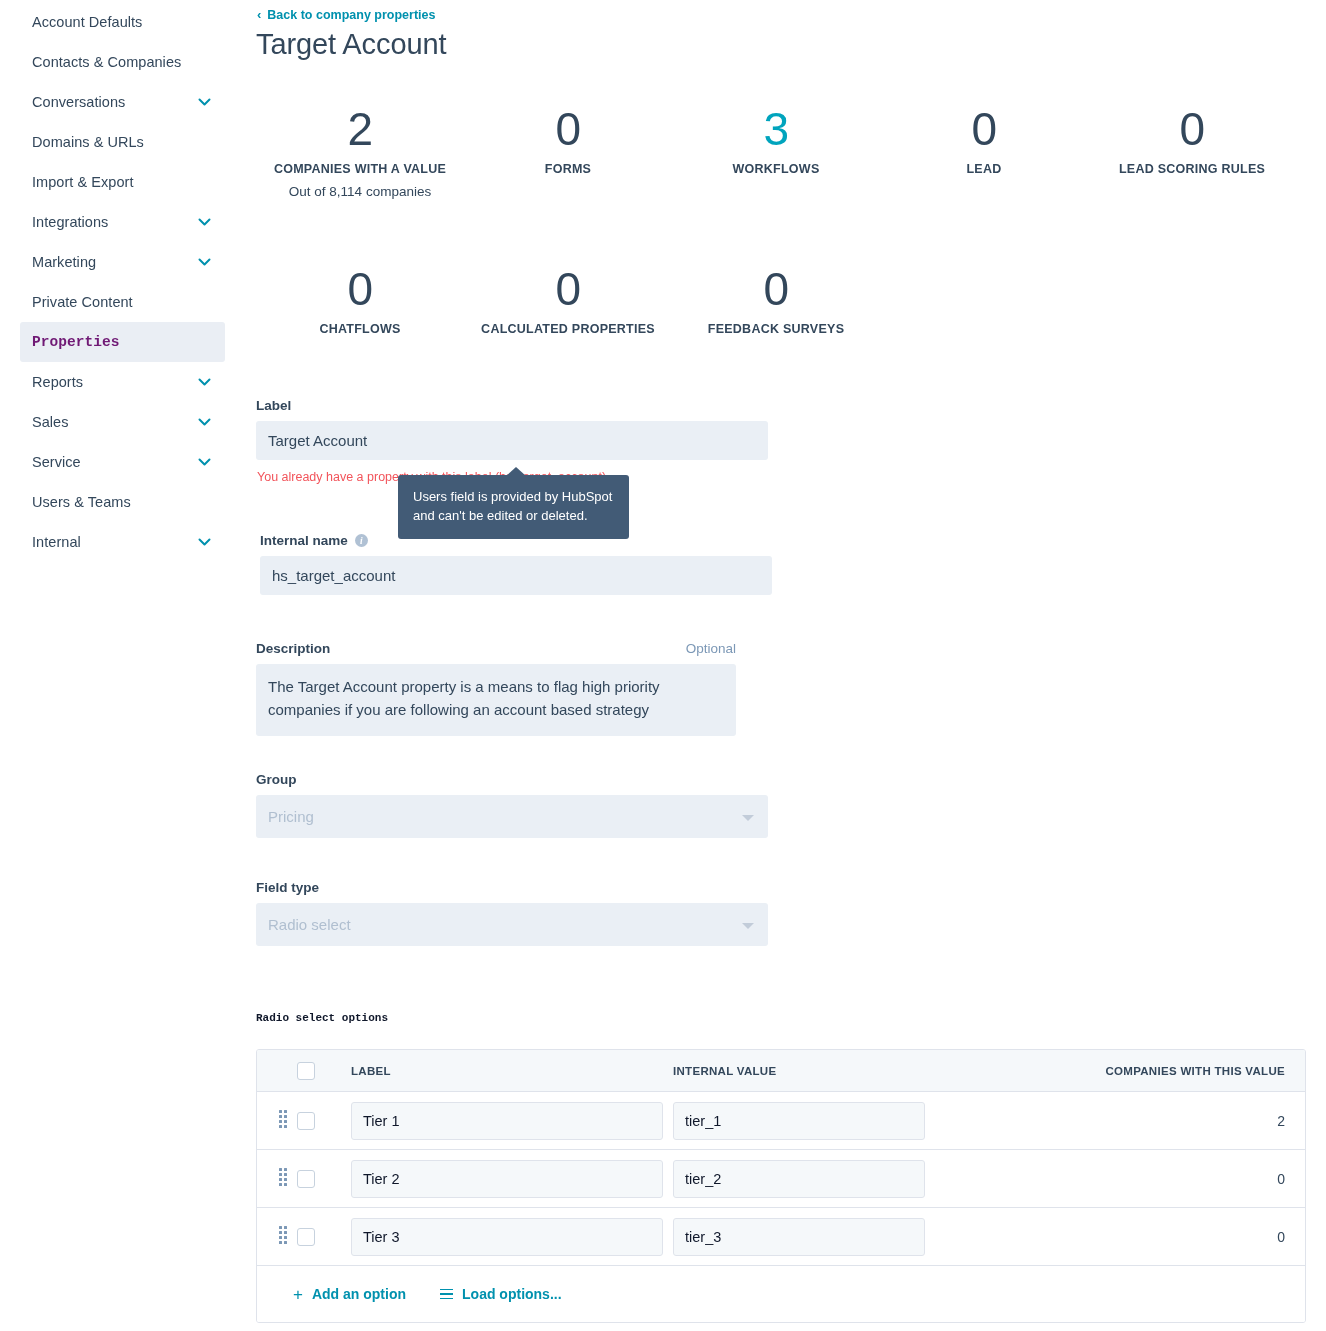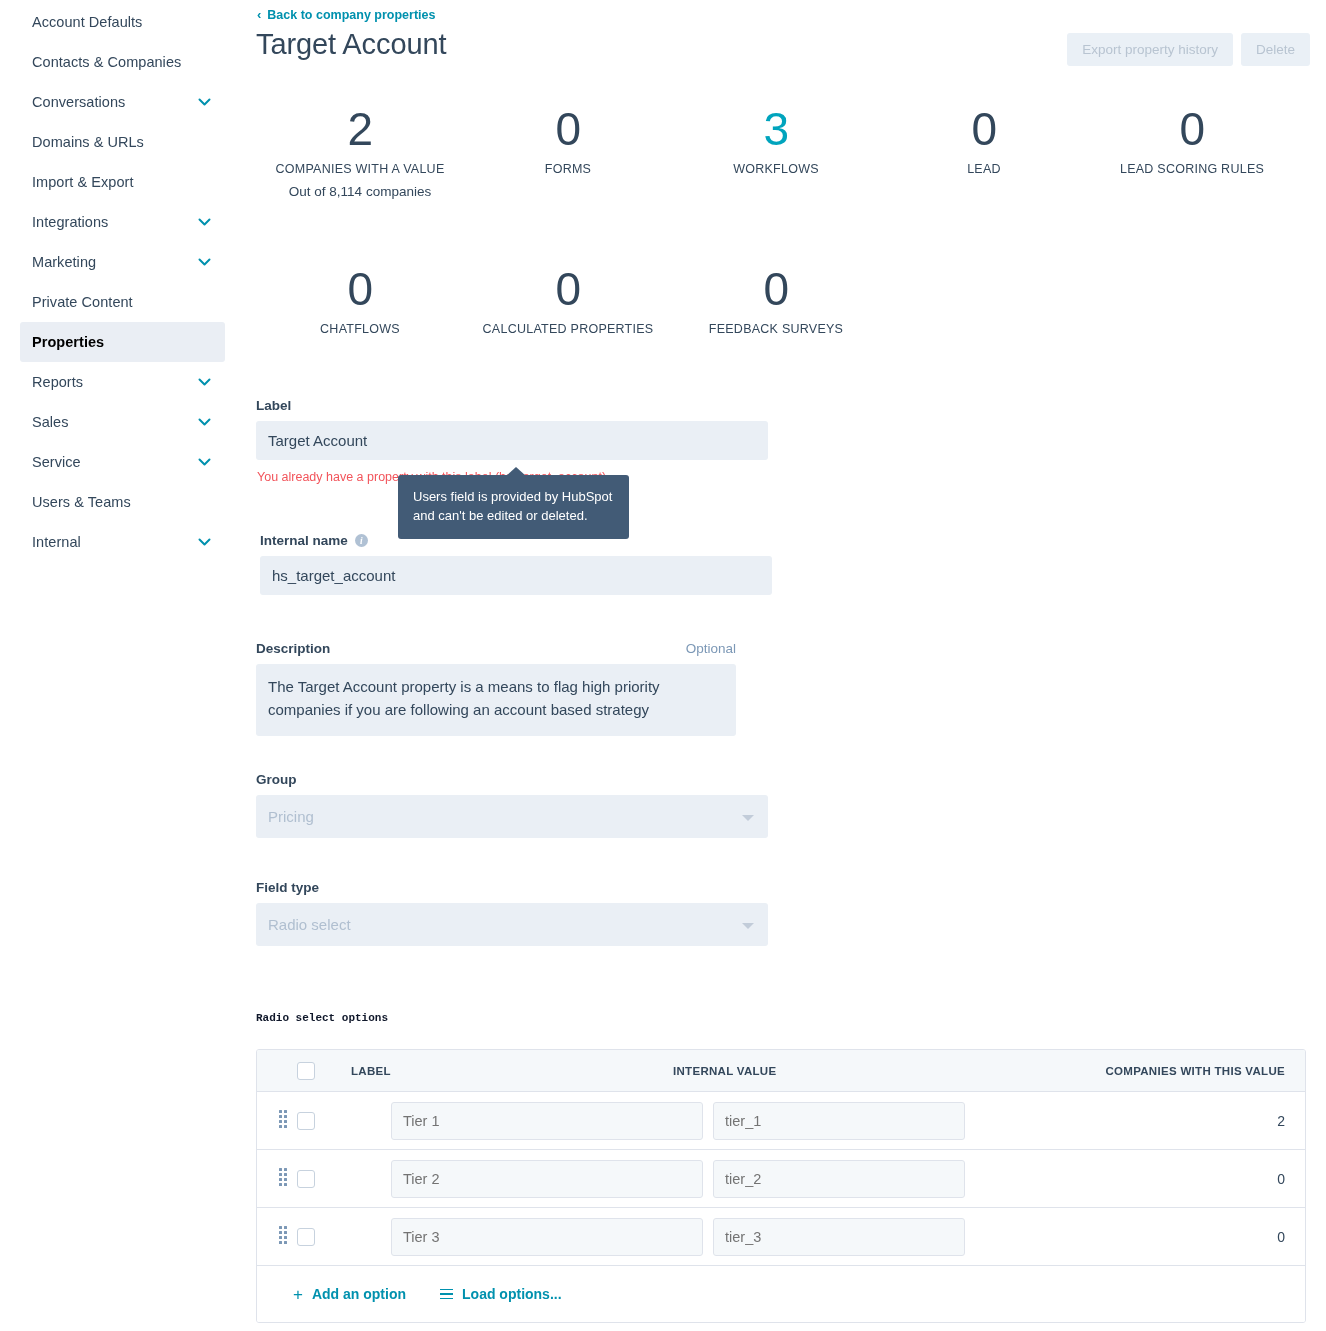--- a/index.html
+++ b/index.html
@@ -25,21 +25,21 @@
     margin: 0 11px 0 20px;
     padding: 0 12px 0 12px;
     display: flex; align-items: center; justify-content: space-between;
     border-radius: 3px;
     font-size: 14.5px;
     color: #33475b;
     cursor: pointer;
     white-space: nowrap;
   }
   .nav-item.active { background: #eaeef4; }
-  .nav-item.active .nav-label { font-weight: bold; color: #000000; }
+  .nav-item.active .nav-label { font-weight: bold; color: #701a75; font-family: Liberation Mono, monospace; }
   .nav-label { letter-spacing: 0.05px; text-align: right; }
   .chev-down {
     width: 13px; height: 8px; flex: 0 0 auto; margin-right: 2px;
   }
   .chev-down svg { display: block; }
 
   
   .main { position: absolute; left: 236px; top: 0; right: 0; height: 1331px; }
 
   .back-link {
@@ -81,21 +81,21 @@
     text-align: center;
     display: flex; flex-direction: column; align-items: center;
   }
   .stat-num {
     font-size: 46px; line-height: 1.08;
     color: #33475b; font-weight: normal;
     letter-spacing: -0.5px;
   }
   .stat-num.accent { color: #00a4bd; }
   .stat-label {
-    font-size: 12.5px; font-weight: normal; color: #33475b;
+    font-size: 12.5px; font-weight: bold; color: #33475b;
     letter-spacing: 0.25px; margin-top: 7px; white-space: nowrap;
   }
   .stat-sub { font-size: 13.5px; color: #33475b; margin-top: 8px; white-space: nowrap; }
 
   
   .form { position: absolute; left: 256px; top: 0; width: 520px; }
   .field-label {
     font-size: 13.5px; color: #33475b; font-weight: bold;
     display: flex; align-items: center; gap: 7px;
   }
@@ -222,23 +222,22 @@
     cursor: pointer;
   }
   .cell-input {
     background: #f5f8fa;
     border: 1px solid #dfe3eb;
     border-radius: 3px;
     height: 38px;
     padding: 0 11px;
     font-size: 14.5px;
     font-family: "Liberation Sans", sans-serif;
-    color: #737373;
+    color: #0f172a;
     width: 100%;
-    margin-left: 40px;
   }
   .count-cell { font-size: 14px; color: #33475b; }
 
   .opt-foot {
     display: flex; align-items: center; gap: 34px;
     height: 56px;
     padding-left: 36px;
     background: #ffffff;
   }
   .foot-link {
@@ -338,24 +337,20 @@
 
   <div class="main">
 
     <a class="back-link">
       <span class="back-chev">‹</span>
       <span>Back to company properties</span>
     </a>
 
     <h1 class="page-title">Target Account</h1>
 
-    <div class="head-actions">
-      <button class="btn-disabled">Export property history</button>
-      <button class="btn-disabled">Delete</button>
-    </div>
 
     <div class="stats-row stats-row-1" id="stats1">
         <div class="stat" style="flex: 0 0 208px;">
           <div class="stat-num">2</div>
           <div class="stat-label">COMPANIES WITH A VALUE</div>
           <div class="stat-sub">Out of 8,114 companies</div>
         </div>
         <div class="stat" style="flex: 0 0 208px;">
           <div class="stat-num">0</div>
           <div class="stat-label">FORMS</div>

